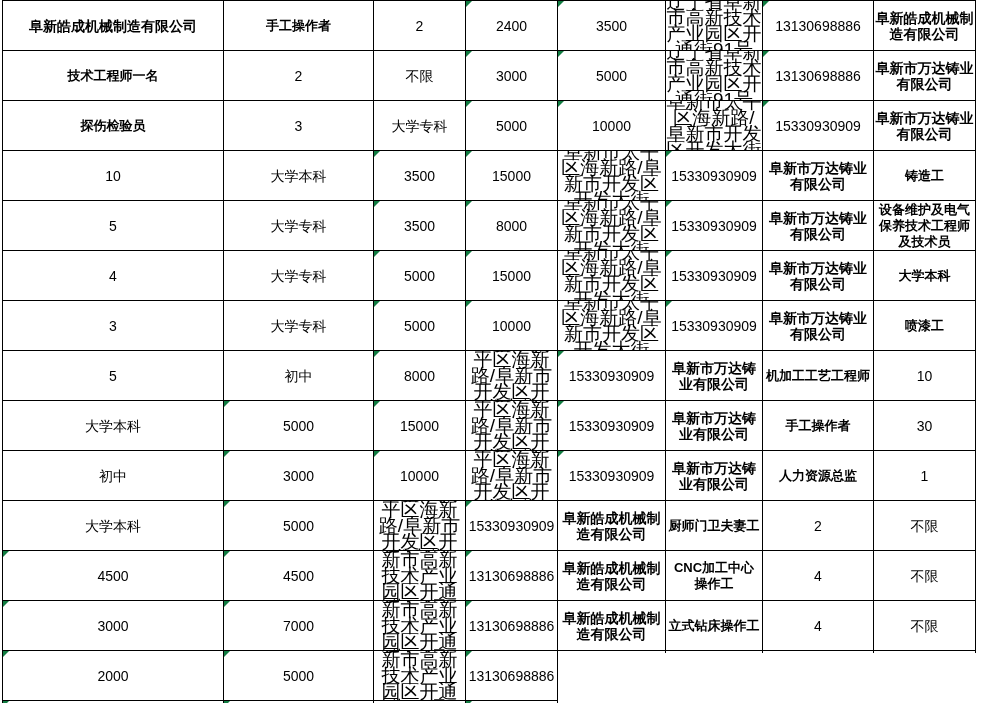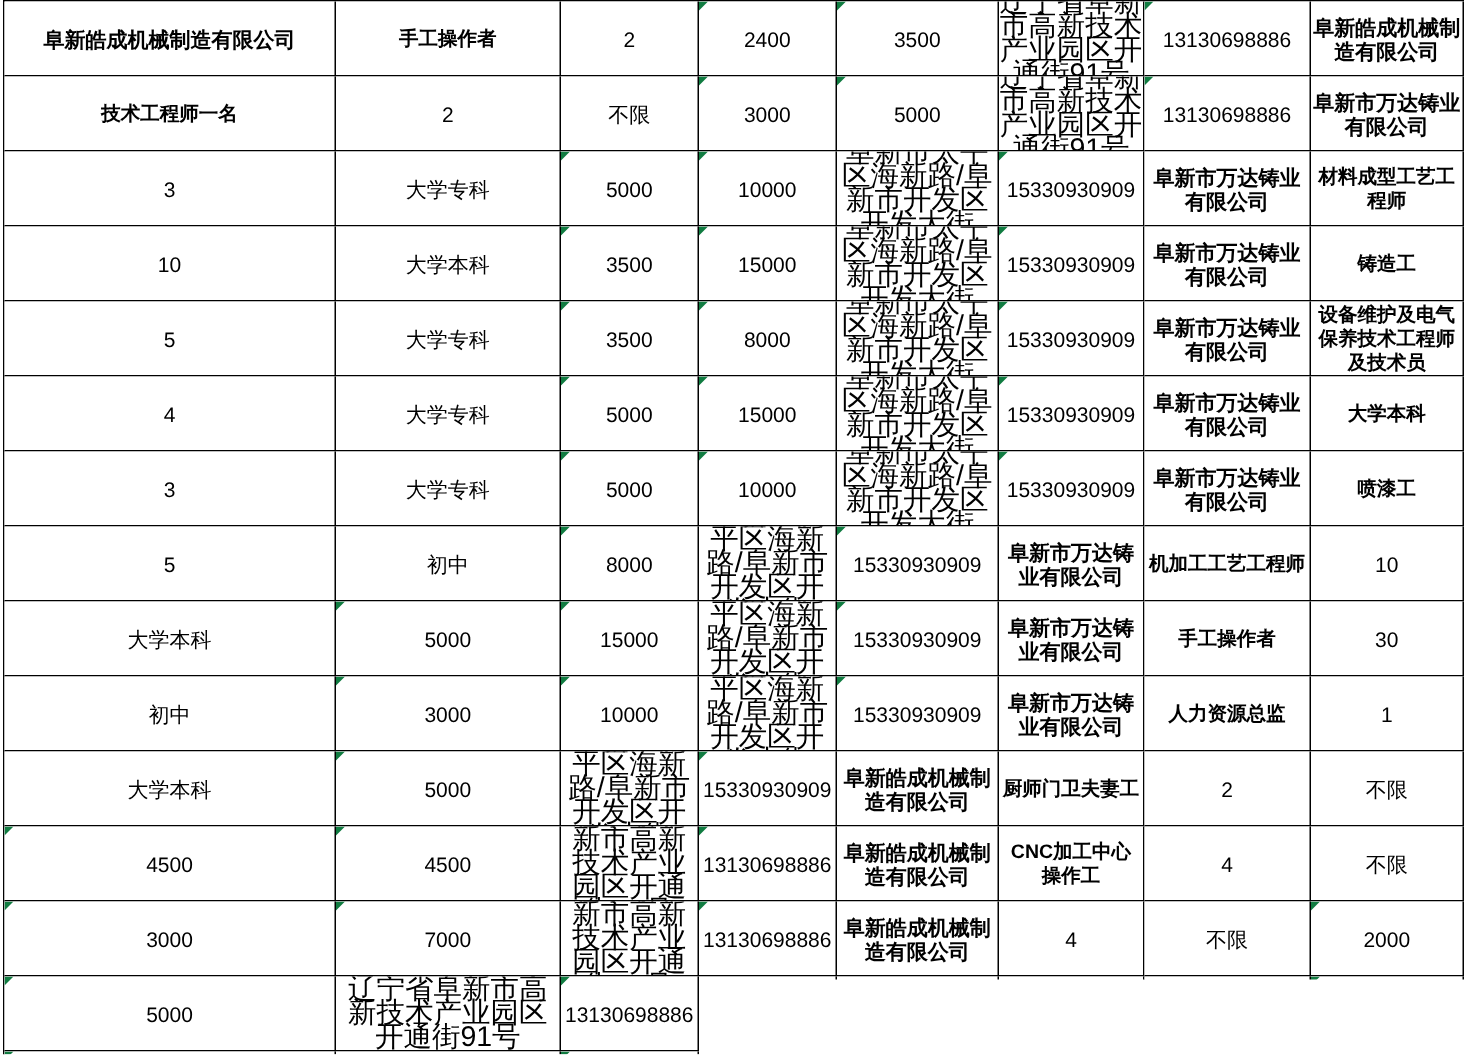--- a/index.html
+++ b/index.html
@@ -79,28 +79,28 @@
       <div class="cell col-phone"><span class="tri"></span>13130698886</div>
       <div class="cell col-company">阜新皓成机械制造有限公司</div>
       <div class="cell col-job">技术工程师一名</div>
       <div class="cell col-count">2</div>
       <div class="cell col-education">不限</div>
       <div class="cell col-salary-min"><span class="tri"></span>3000</div>
       <div class="cell col-salary-max"><span class="tri"></span>5000</div>
       <div class="cell col-address">辽宁省阜新市高新技术产业园区开通街91号</div>
       <div class="cell col-phone"><span class="tri"></span>13130698886</div>
       <div class="cell col-company">阜新市万达铸业有限公司</div>
+      <div class="cell col-job">探伤检验员</div>
       <div class="cell col-count">3</div>
       <div class="cell col-education">大学专科</div>
       <div class="cell col-salary-min"><span class="tri"></span>5000</div>
       <div class="cell col-salary-max"><span class="tri"></span>10000</div>
       <div class="cell col-address">阜新市太平区海新路/阜新市开发区开发大街</div>
       <div class="cell col-phone"><span class="tri"></span>15330930909</div>
       <div class="cell col-company">阜新市万达铸业有限公司</div>
-      <div class="cell col-job">材料成型工艺工程师</div>
       <div class="cell col-count">10</div>
       <div class="cell col-education">大学本科</div>
       <div class="cell col-salary-min"><span class="tri"></span>3500</div>
       <div class="cell col-salary-max"><span class="tri"></span>15000</div>
       <div class="cell col-address">阜新市太平区海新路/阜新市开发区开发大街</div>
       <div class="cell col-phone"><span class="tri"></span>15330930909</div>
       <div class="cell col-company">阜新市万达铸业有限公司</div>
       <div class="cell col-job">铸造工</div>
       <div class="cell col-count">5</div>
       <div class="cell col-education">大学专科</div>
@@ -164,20 +164,21 @@
       <div class="cell col-phone"><span class="tri"></span>13130698886</div>
       <div class="cell col-company">阜新皓成机械制造有限公司</div>
       <div class="cell col-job">CNC加工中心操作工</div>
       <div class="cell col-count">4</div>
       <div class="cell col-education">不限</div>
       <div class="cell col-salary-min"><span class="tri"></span>3000</div>
       <div class="cell col-salary-max"><span class="tri"></span>7000</div>
       <div class="cell col-address">辽宁省阜新市高新技术产业园区开通街91号</div>
       <div class="cell col-phone"><span class="tri"></span>13130698886</div>
       <div class="cell col-company">阜新皓成机械制造有限公司</div>
+      <div class="cell col-job">立式钻床操作工</div>
       <div class="cell col-count">4</div>
       <div class="cell col-education">不限</div>
       <div class="cell col-salary-min"><span class="tri"></span>2000</div>
       <div class="cell col-salary-max"><span class="tri"></span>5000</div>
       <div class="cell col-address">辽宁省阜新市高新技术产业园区开通街91号</div>
       <div class="cell col-phone"><span class="tri"></span>13130698886</div>
       <div class="cell partial col-company"></div>
       <div class="cell partial col-job"></div>
       <div class="cell partial col-count"></div>
       <div class="cell partial col-education"></div>

